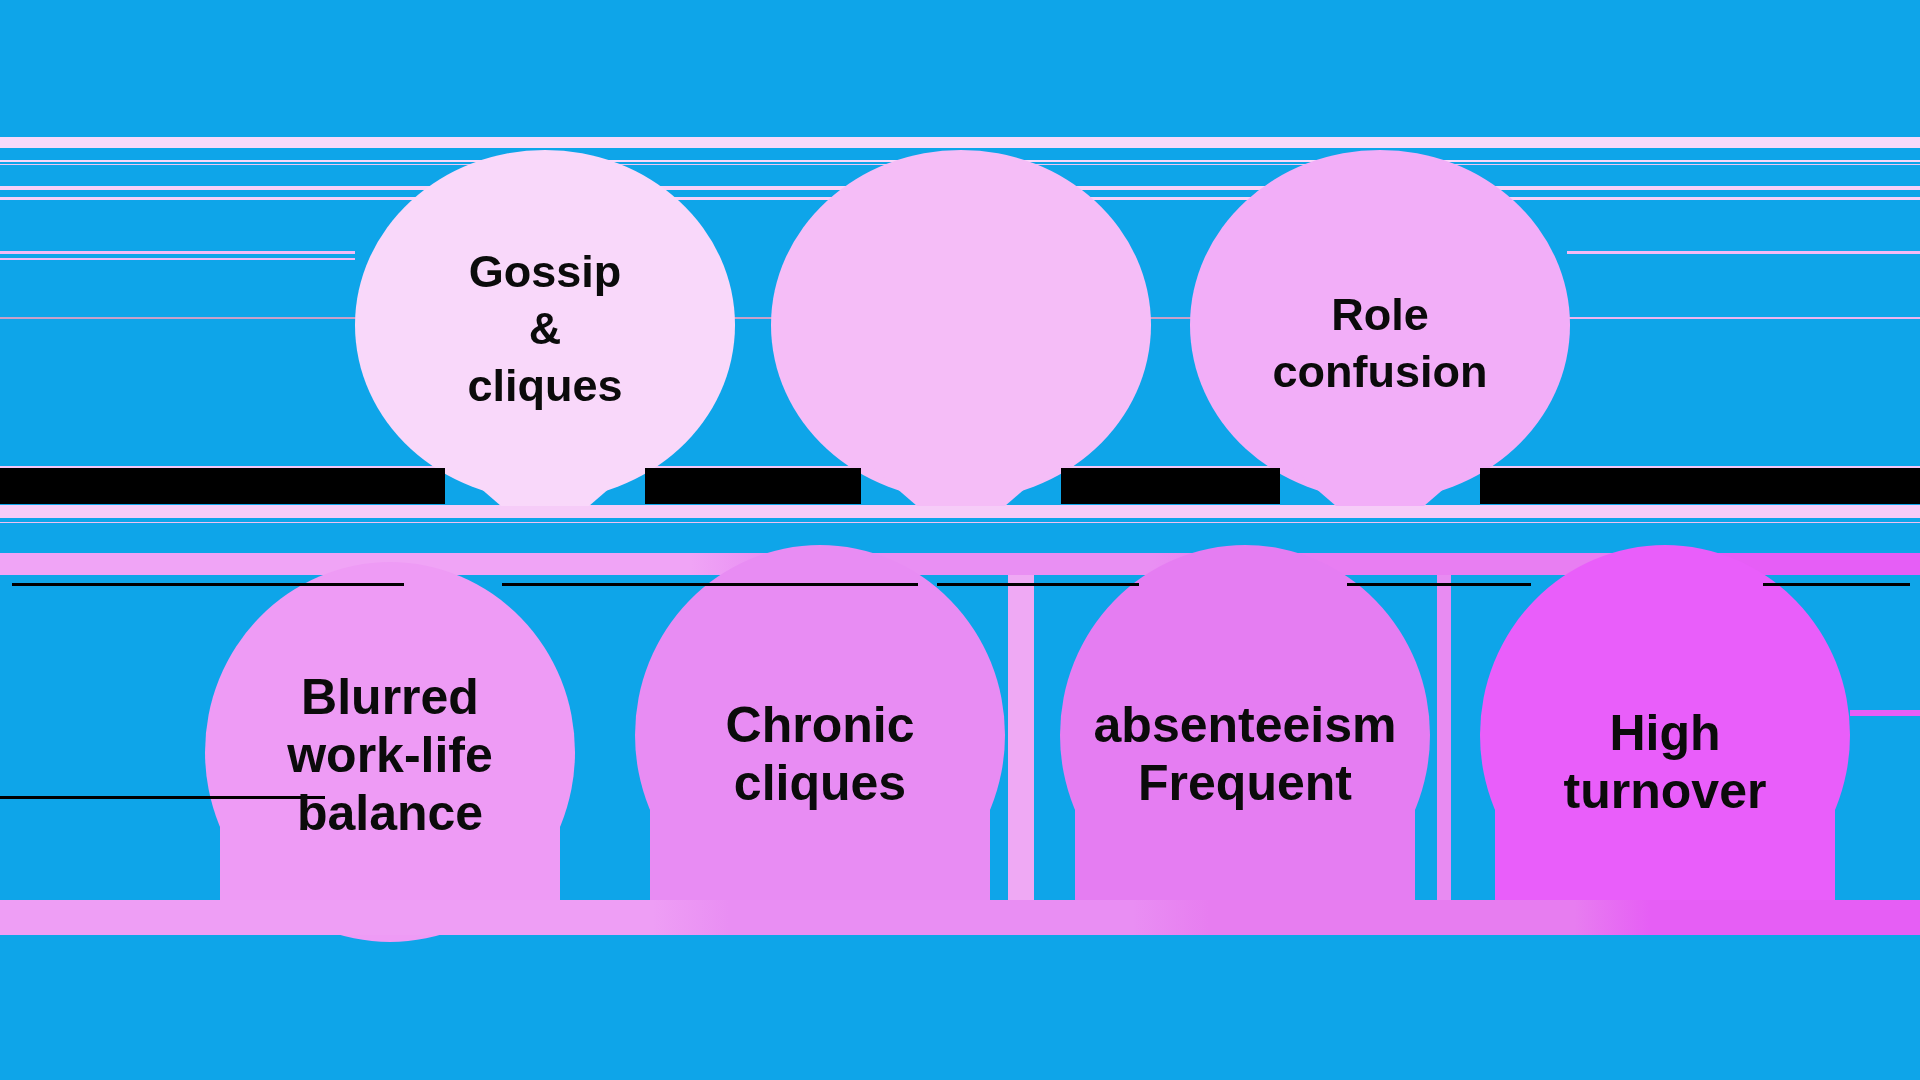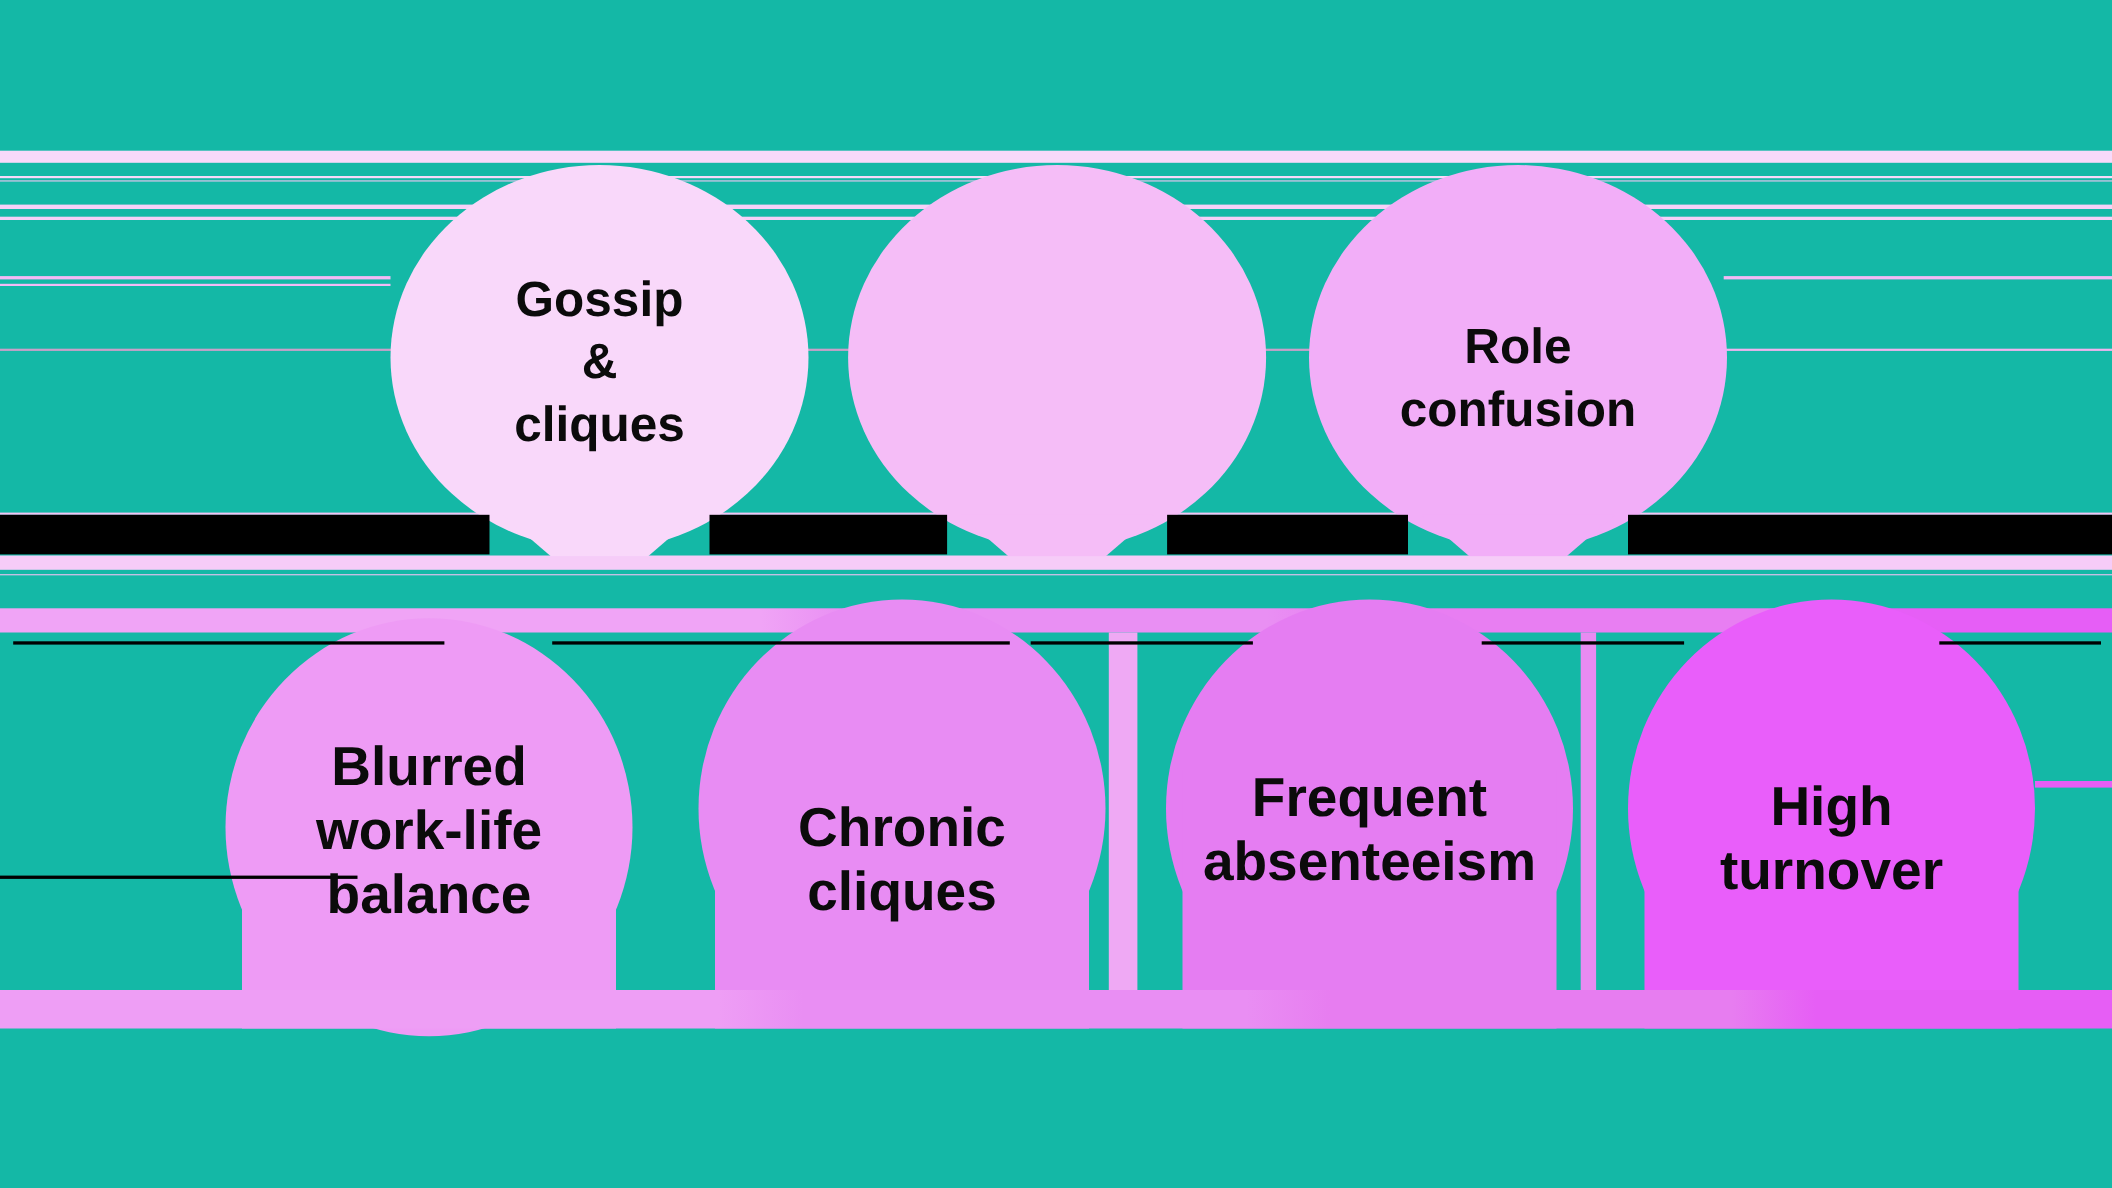--- a/index.html
+++ b/index.html
@@ -1,17 +1,17 @@
 <!DOCTYPE html>
 <html><head>
 <meta charset="utf-8">
 <style>
   html,body{margin:0;padding:0;background:#000;}
   .stage{
-    position:relative;width:1920px;height:1080px;background:#14b8a6;overflow:hidden;
+    position:relative;width:1920px;height:1080px;background:#0ea5e9;overflow:hidden;
     font-family:"Liberation Sans","DejaVu Sans",sans-serif;
   }
   
   .stripe{position:absolute;z-index:1;}
   .stripe.over{z-index:3;}
   
   .ball{position:absolute;border-radius:50%;z-index:2;}
   .ball.top{width:380px;height:350px;top:150px;}
   .ball.bottom{width:370px;height:380px;}
   .tail{
@@ -85,26 +85,26 @@
   </div>
   <div class="label toprow" style="left:1190px;top:286px;width:380px;">
     <span>Role</span>
     <span>confusion</span>
   </div>
   <div class="label bottomrow" style="left:205px;top:668px;width:370px;">
     <span>Blurred</span>
     <span>work-life</span>
     <span>balance</span>
   </div>
-  <div class="label bottomrow" style="left:635px;top:723px;width:370px;">
+  <div class="label bottomrow" style="left:635px;top:696px;width:370px;">
     <span>Chronic</span>
     <span>cliques</span>
   </div>
   <div class="label bottomrow" style="left:1060px;top:696px;width:370px;">
+    <span>absenteeism</span>
     <span>Frequent</span>
-    <span>absenteeism</span>
   </div>
   <div class="label bottomrow" style="left:1480px;top:704px;width:370px;">
     <span>High</span>
     <span>turnover</span>
   </div>
 
 </div>
 
 </body></html>

